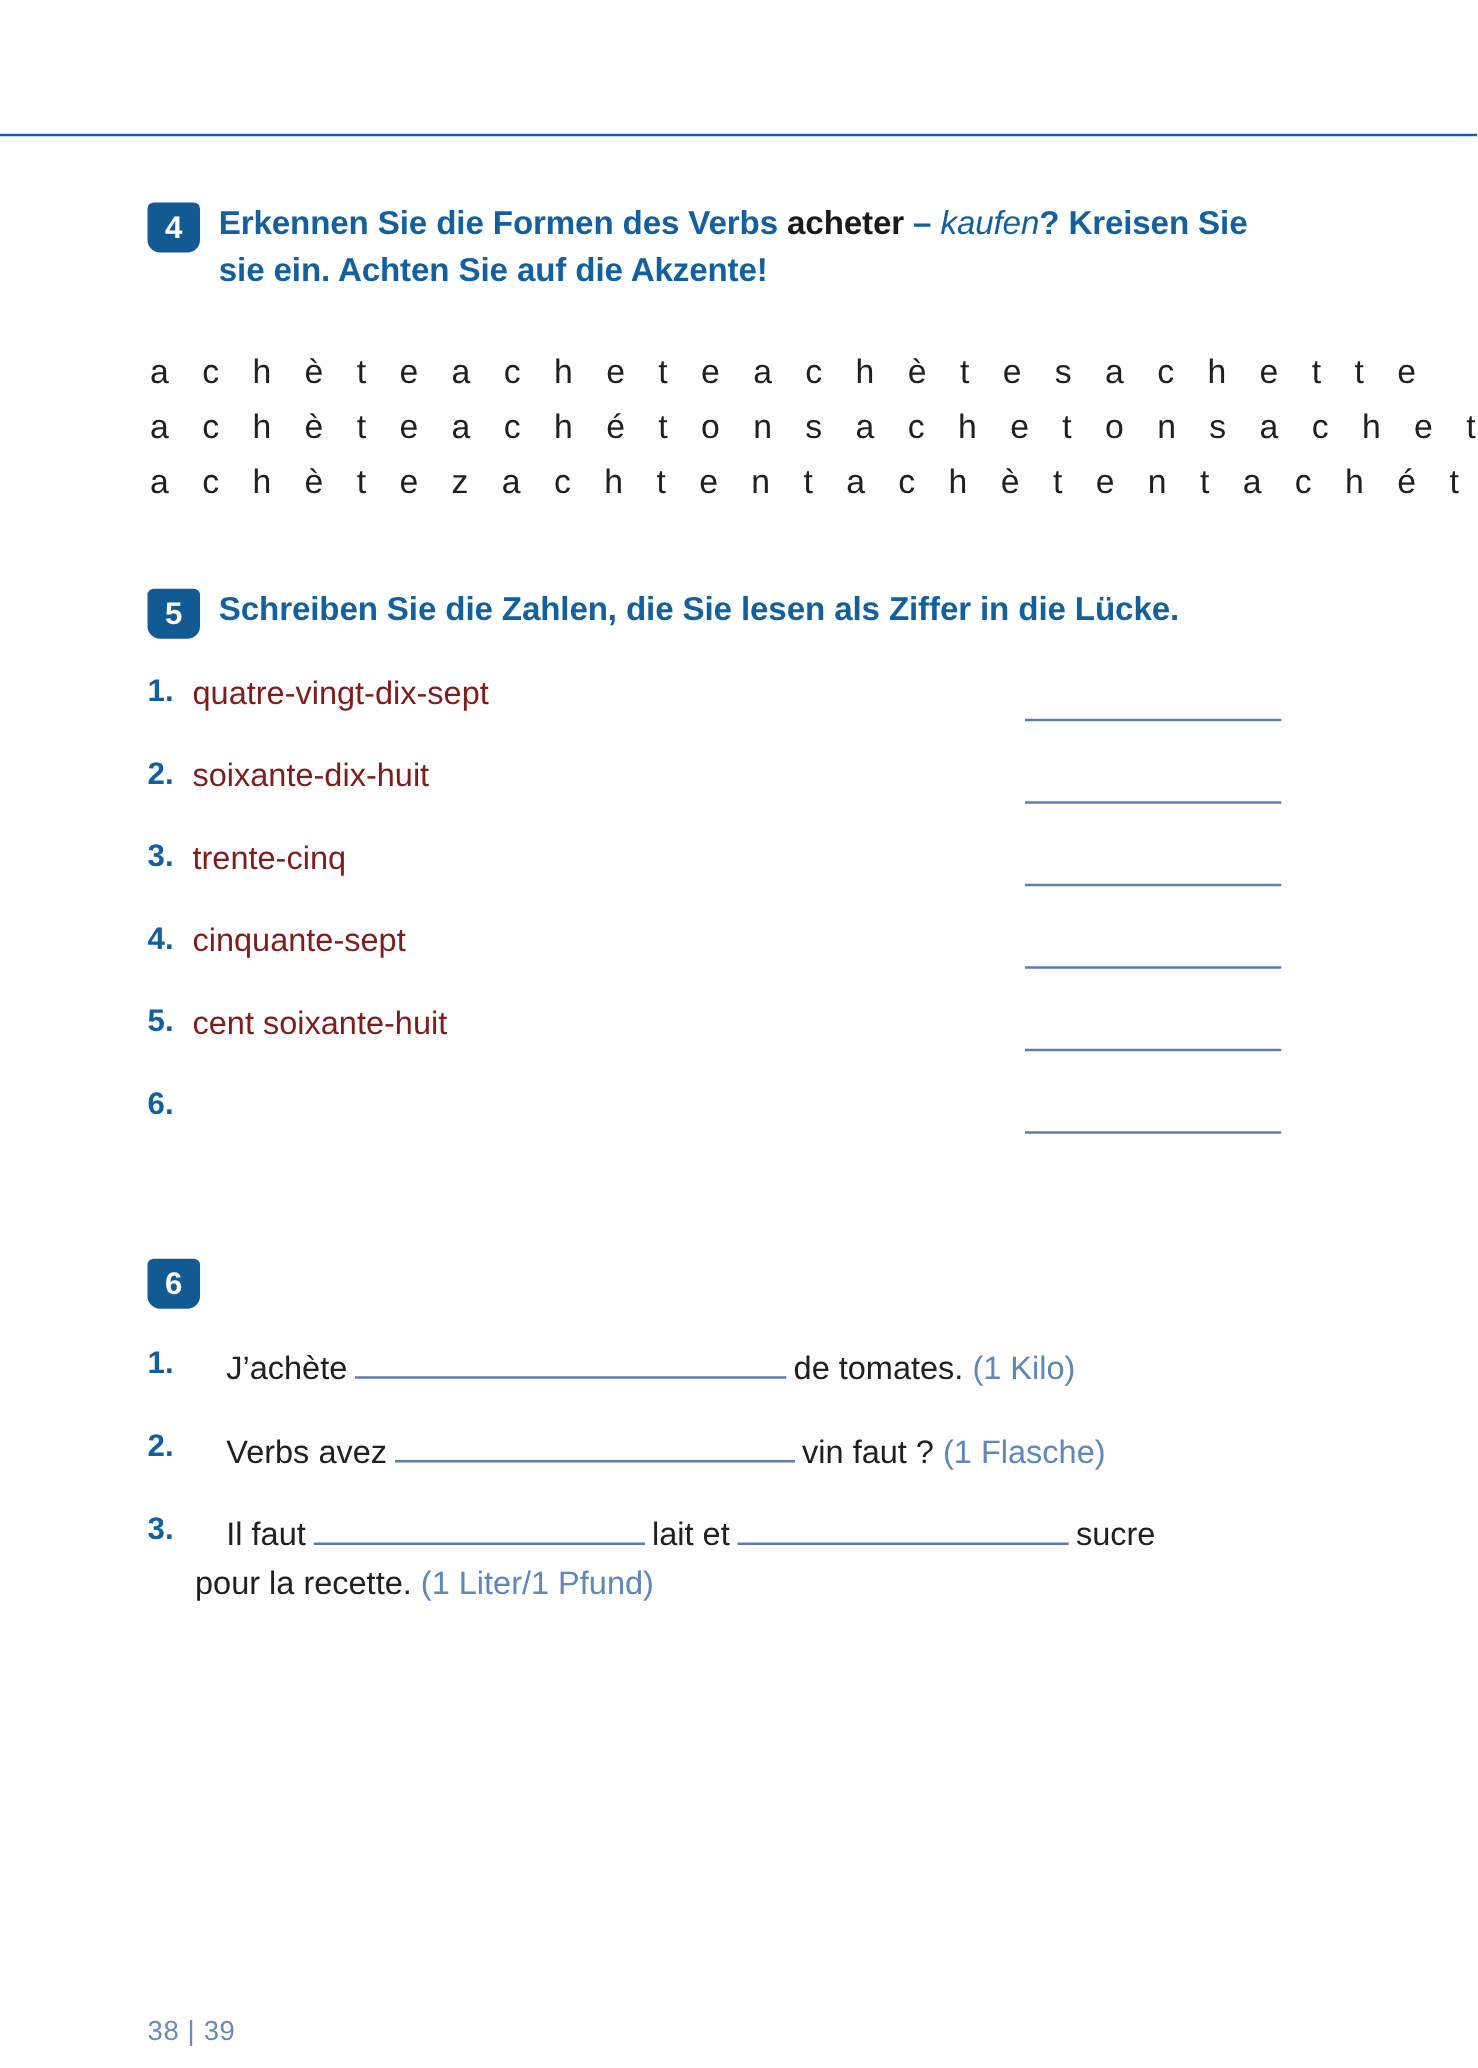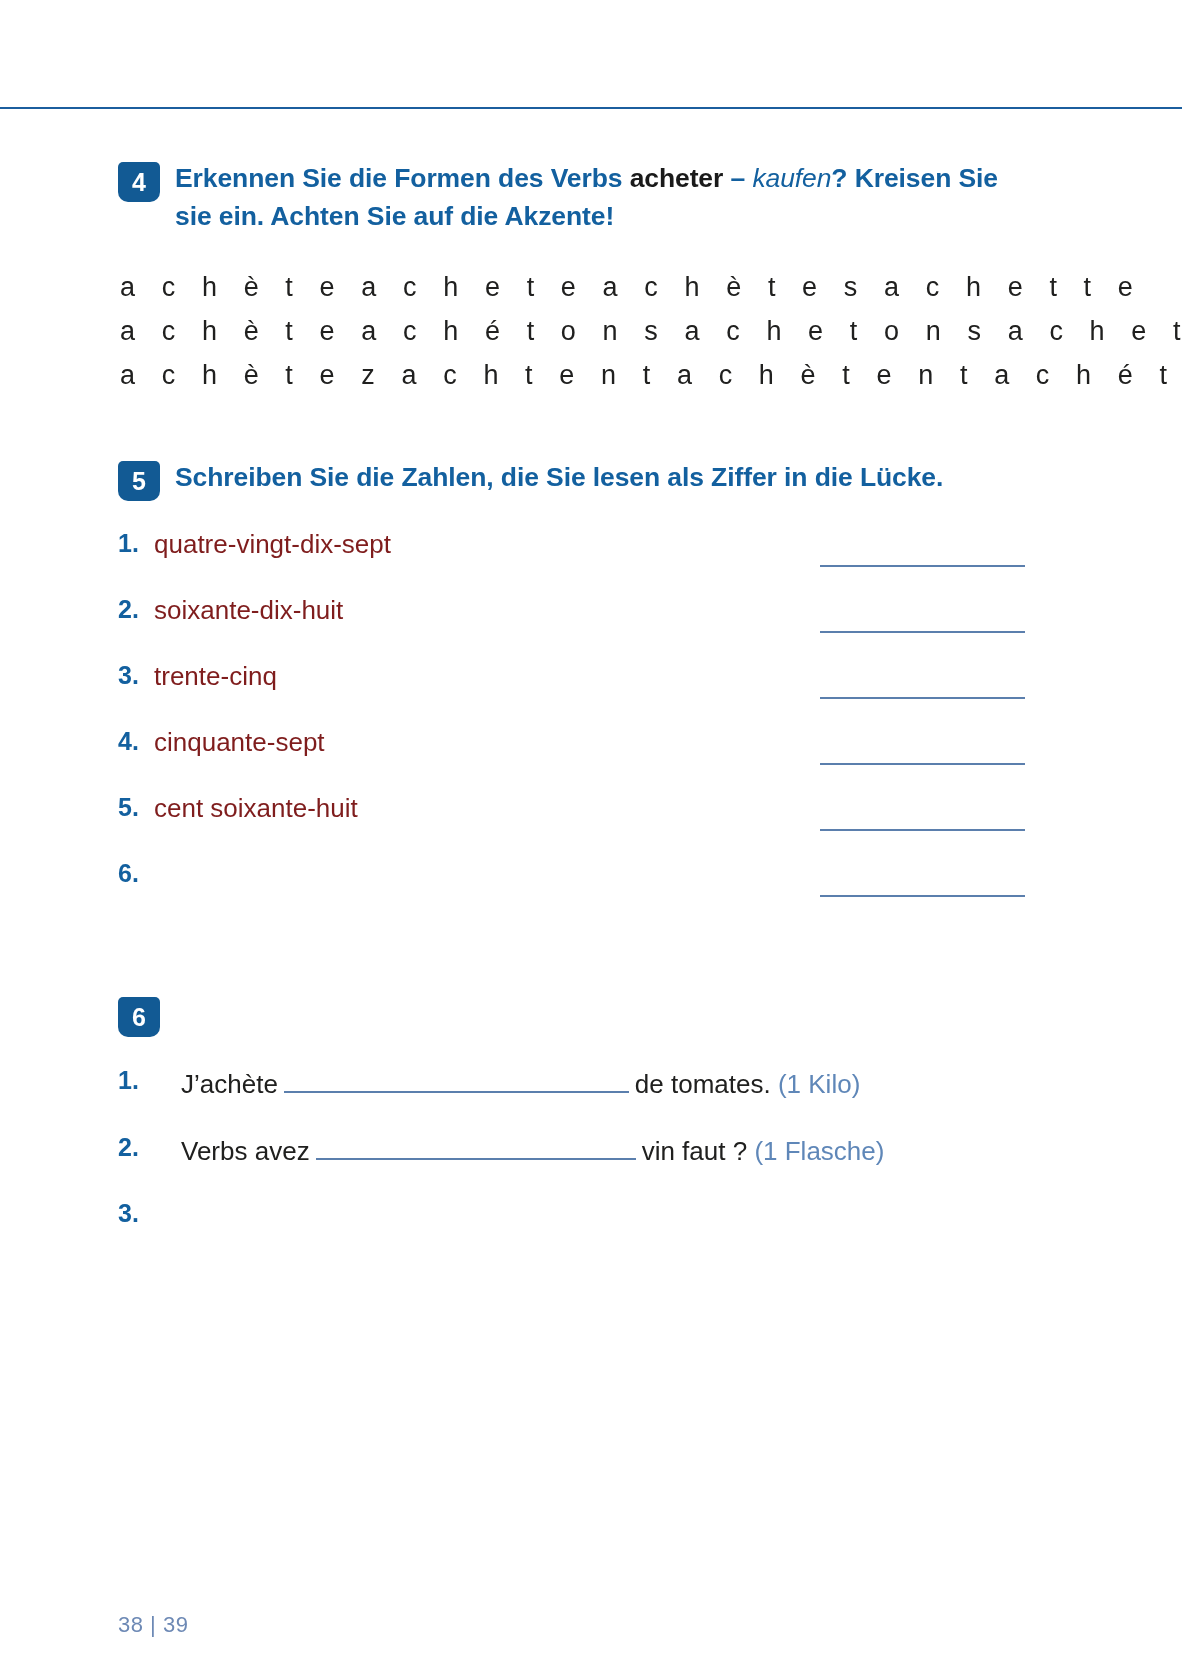--- a/index.html
+++ b/index.html
@@ -80,21 +80,21 @@
     font-weight: normal;
     color: #13609f;
   }
   .ex-title .dash {
     color: #13609f;
     font-weight: bold;
   }
 
   
   .letter-grid {
-    margin-top: 30px;
+    margin-top: 40px;
     padding-left: 2px;
   }
   .letter-line {
     font-family: "Liberation Sans", sans-serif;
     font-size: 27px;
     letter-spacing: 9.6px;
     line-height: 1.63;
     color: #20201f;
     white-space: pre;
     font-weight: 300;
@@ -264,20 +264,22 @@
         </div>
 
         <div class="fill-row">
           <span class="idx">2.</span>
           <span class="fill-text"><span>Verbs avez</span><span class="blank w-mid"></span><span>vin faut ?</span>
             <span class="hint">(1 Flasche)</span></span>
         </div>
 
         <div class="fill-row">
           <span class="idx">3.</span>
+          <span class="fill-text"><span>Il faut</span><span class="blank w-short"></span><span>lait et</span><span class="blank w-short"></span><span>sucre</span><br><span>pour la recette.</span>
+            <span class="hint">(1 Liter/1 Pfund)</span></span>
         </div>
 
       </div>
     </div>
 
   </div>
 
   <div class="footer">38 | 39</div>
 
 </div>

